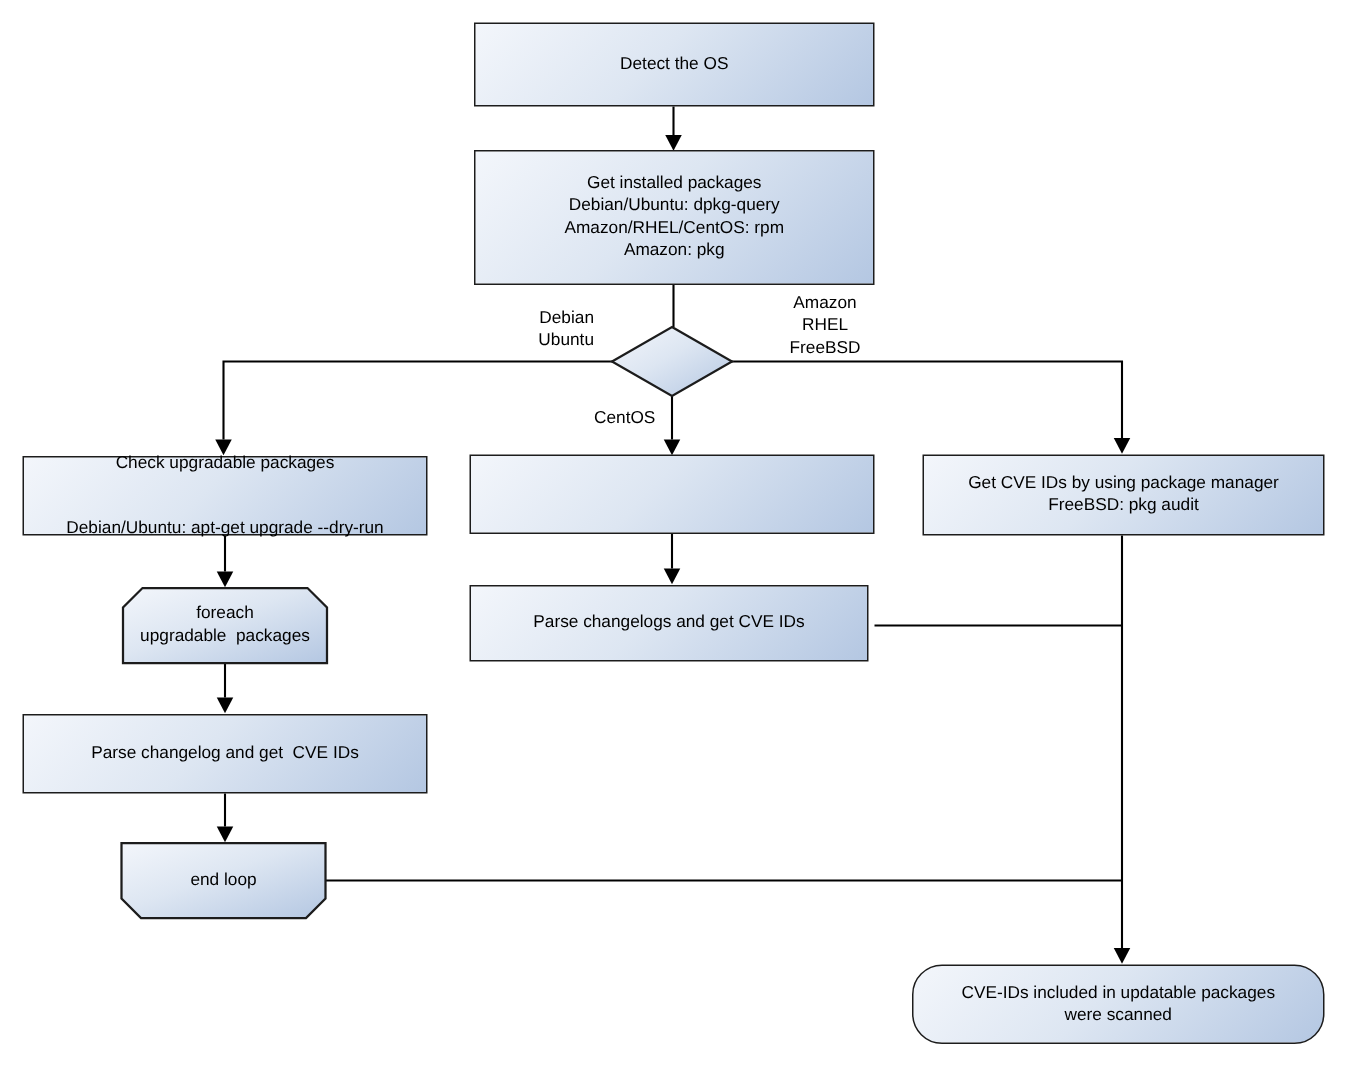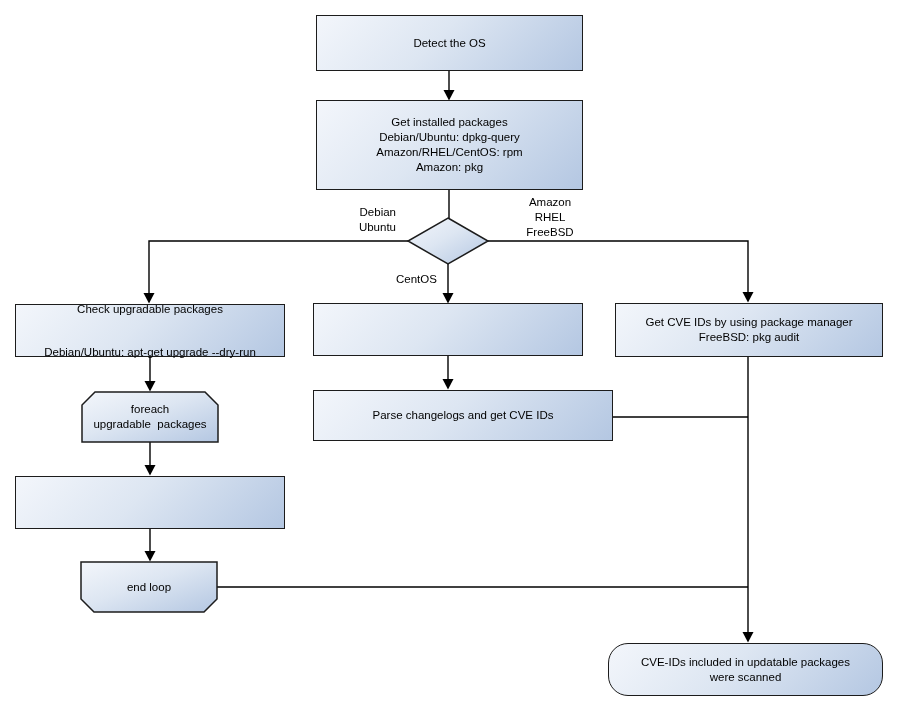--- a/index.html
+++ b/index.html
@@ -108,30 +108,31 @@
     <span class="node-line">Check upgradable packages</span>
     <span class="node-line">Debian/Ubuntu: apt-get upgrade --dry-run</span>
   </div>
 
   <div class="shape-text" style="left:82px;top:392px;width:136px;height:50px;">
     <span class="node-line">foreach</span>
     <span class="node-line">upgradable  packages</span>
   </div>
 
   <div class="node" style="left:15px;top:476px;width:270px;height:53px;">
+    <span class="node-line">Parse changelog and get  CVE IDs</span>
   </div>
 
   <div class="shape-text" style="left:81px;top:562px;width:136px;height:50px;">
     <span class="node-line">end loop</span>
   </div>
 
   <div class="node" style="left:313px;top:303px;width:270px;height:53px;">
   </div>
 
-  <div class="node" style="left:313px;top:390px;width:300px;height:51px;">
+  <div class="node" style="left:313px;top:390px;width:266px;height:51px;">
     <span class="node-line">Parse changelogs and get CVE IDs</span>
   </div>
 
   <div class="node" style="left:615px;top:303px;width:268px;height:54px;">
     <span class="node-line">Get CVE IDs by using package manager</span>
     <span class="node-line">FreeBSD: pkg audit</span>
   </div>
 
   <div class="node" style="left:608px;top:643px;width:275px;height:53px;border-radius:20px;">
     <span class="node-line">CVE-IDs included in updatable packages</span>

